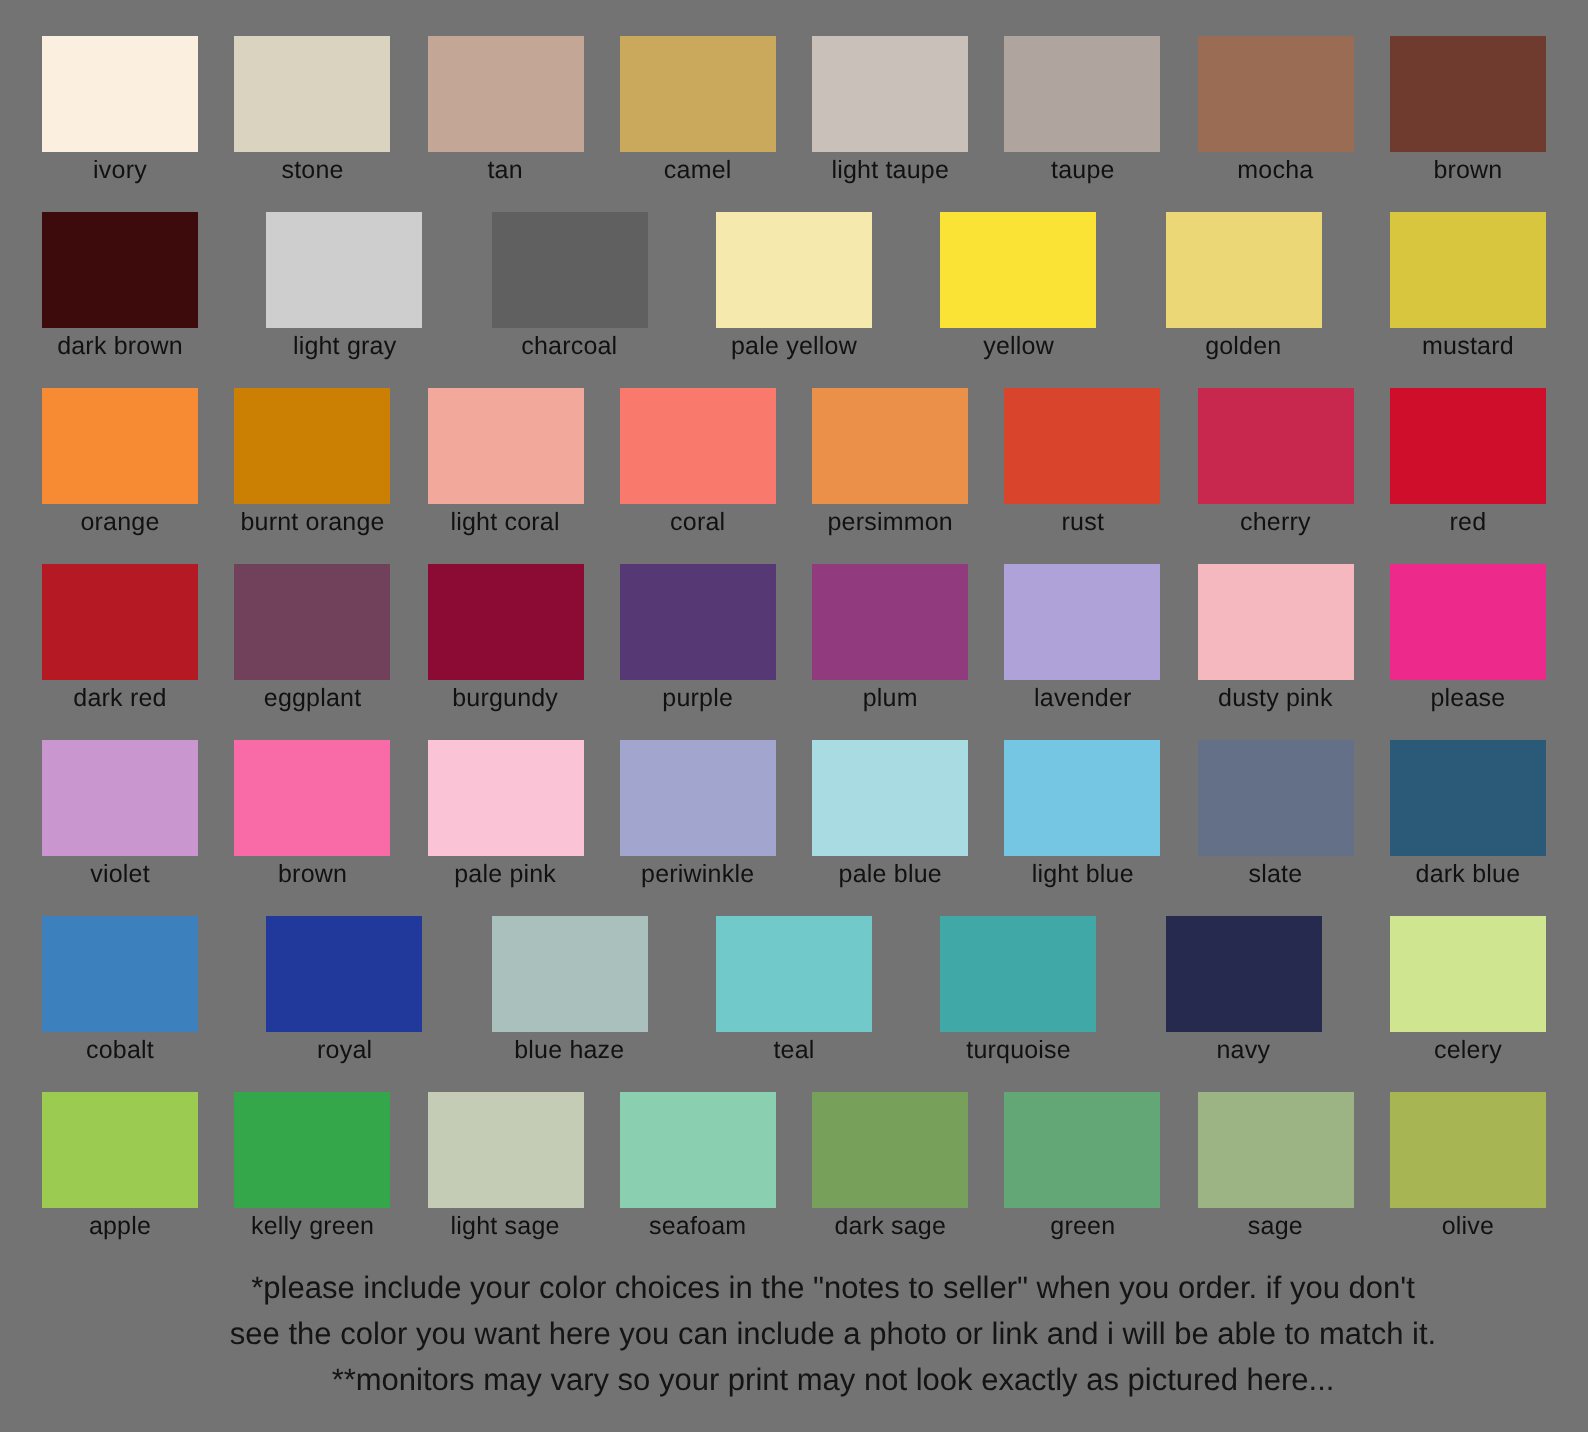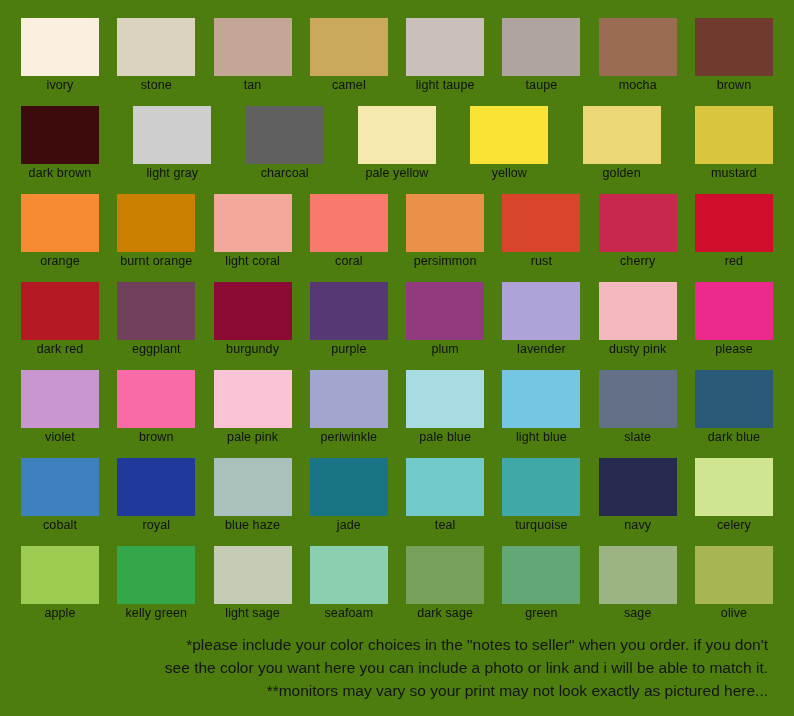--- a/index.html
+++ b/index.html
@@ -13,21 +13,21 @@
     height: 716px;
     font-family: "Liberation Sans", sans-serif;
     color: #1a1a1a;
     overflow: hidden;
   }
   #chart-root {
     width: 794px;
     height: 716px;
     position: relative;
     box-sizing: border-box;
-    background: #4d7c0f;
+    background: #737373;
   }
   .swatch-grid {
     padding: 18px 20px 0 20px;
     box-sizing: border-box;
     display: flex;
     flex-direction: column;
     gap: 8px;
   }
   .swatch-row {
     display: flex;
@@ -55,21 +55,21 @@
     color: #111111;
     text-align: center;
     white-space: nowrap;
     font-family: "Liberation Sans", sans-serif;
   }
   .footer-note {
     position: absolute;
     left: 16px;
     right: 0;
     bottom: 14px;
-    text-align: right;
+    text-align: center;
     padding: 0 26px;
     box-sizing: border-box;
     margin-left: 23px;
   }
   .footer-line {
     font-size: 15.5px;
     line-height: 23px;
     color: #141414;
     font-family: "Liberation Sans", sans-serif;
     white-space: nowrap;
@@ -254,24 +254,20 @@
         </div>
         <div class="swatch-cell">
           <div class="swatch-chip" style="background-color: rgb(33, 57, 155);"></div>
           <div class="swatch-label">royal</div>
         </div>
         <div class="swatch-cell">
           <div class="swatch-chip" style="background-color: rgb(170, 192, 188);"></div>
           <div class="swatch-label">blue haze</div>
         </div>
         <div class="swatch-cell">
-          <div class="swatch-chip" style="background-color: rgb(25, 116, 134);"></div>
-          <div class="swatch-label">jade</div>
-        </div>
-        <div class="swatch-cell">
           <div class="swatch-chip" style="background-color: rgb(113, 202, 201);"></div>
           <div class="swatch-label">teal</div>
         </div>
         <div class="swatch-cell">
           <div class="swatch-chip" style="background-color: rgb(65, 168, 168);"></div>
           <div class="swatch-label">turquoise</div>
         </div>
         <div class="swatch-cell">
           <div class="swatch-chip" style="background-color: rgb(38, 42, 78);"></div>
           <div class="swatch-label">navy</div>

